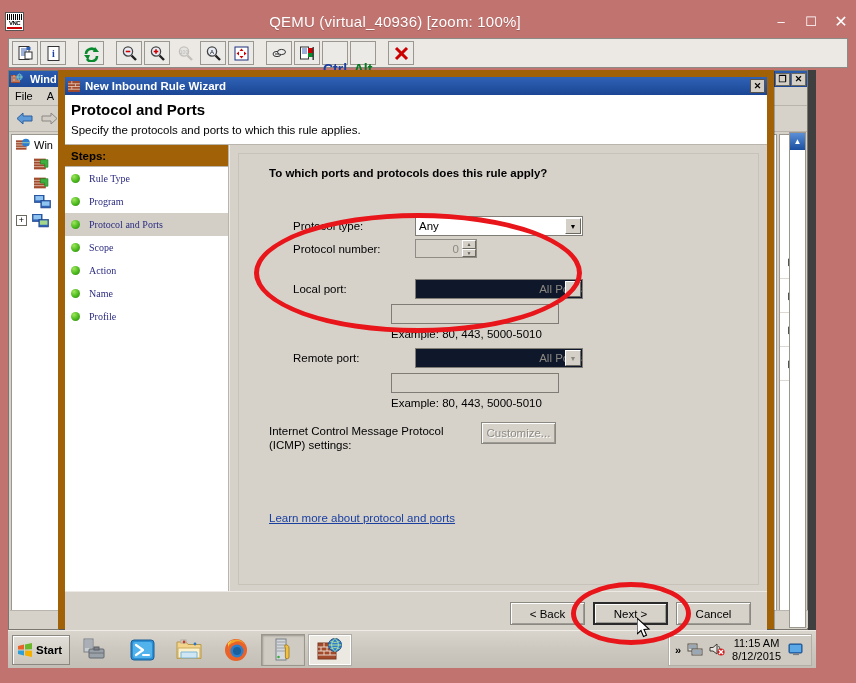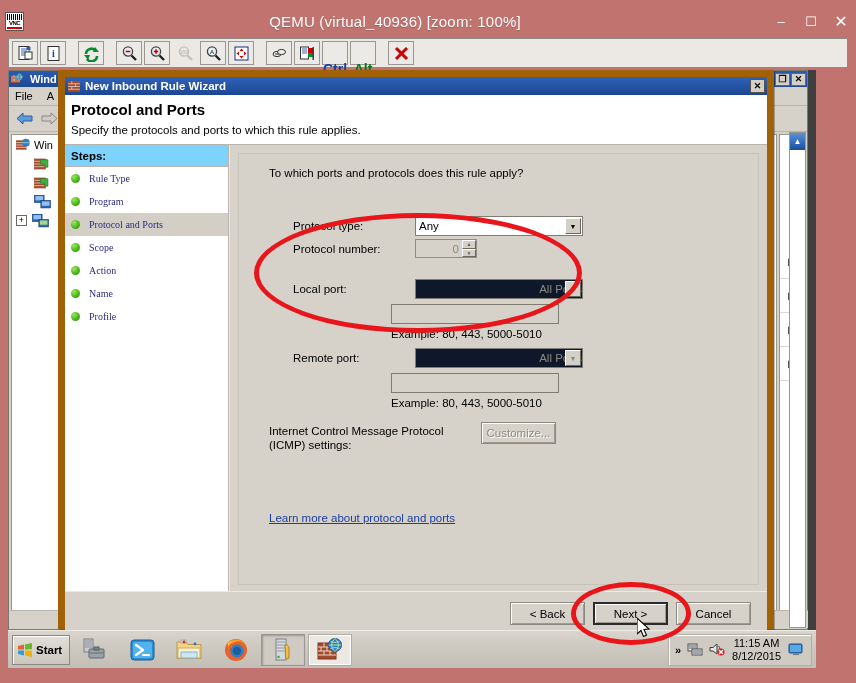--- a/index.html
+++ b/index.html
@@ -170,21 +170,21 @@
     border-bottom: 1px solid #b9b5ac;
   }
   #wizard-heading { font-size: 15px; font-weight: bold; color: #000; }
   #wizard-subheading { font-size: 11.5px; color: #000; margin-top: 6px; }
   #wizard-body { display: flex; height: 446px; }
   #steps-pane {
     width: 164px; background: #fff; border-right: 1px solid #b9b5ac;
     padding-top: 0;
   }
   #steps-title {
-    height: 22px; background: #7dd3fc; border-bottom: 1px solid #b9b5ac;
+    height: 22px; background: #a16207; border-bottom: 1px solid #b9b5ac;
     display: flex; align-items: center; padding-left: 6px;
     font-size: 11.5px; font-weight: bold; color: #000;
   }
   .step-item {
     height: 23px; display: flex; align-items: center; padding-left: 6px;
     font-size: 10px; color: #2b2b80; font-family: Liberation Serif, serif;
   }
   .step-item.selected { background: #d3cfc7; }
   .step-bullet {
     width: 9px; height: 9px; border-radius: 50%;
@@ -192,21 +192,21 @@
     margin-right: 9px; flex: none;
   }
   #content-pane {
     flex: 1; background: #d6d2ca; position: relative;
     border-left: 1px solid #edeae5;
   }
   #content-inner { position: absolute; left: 8px; top: 8px; right: 8px; bottom: 6px;
     border: 1px solid #c7c3bb; background: #d6d2ca; }
   #content-question {
     position: absolute; left: 30px; top: 13px;
-    font-size: 11.5px; color: #000;
+    font-size: 11.5px; color: #000; font-weight: bold;
   }
   .field-row { position: absolute; display: flex; align-items: center; }
   .field-label { font-size: 11.5px; color: #000; margin-left: 24px; }
   .combo {
     height: 20px; background: #fff; border: 1px solid #7f7c75;
     display: flex; align-items: center; font-size: 11.5px; color: #000;
     padding-left: 3px; position: relative;
   }
   .combo.disabled { background: #0f172a; color: #8b8882; justify-content: flex-end; }
   .combo .combo-btn {

